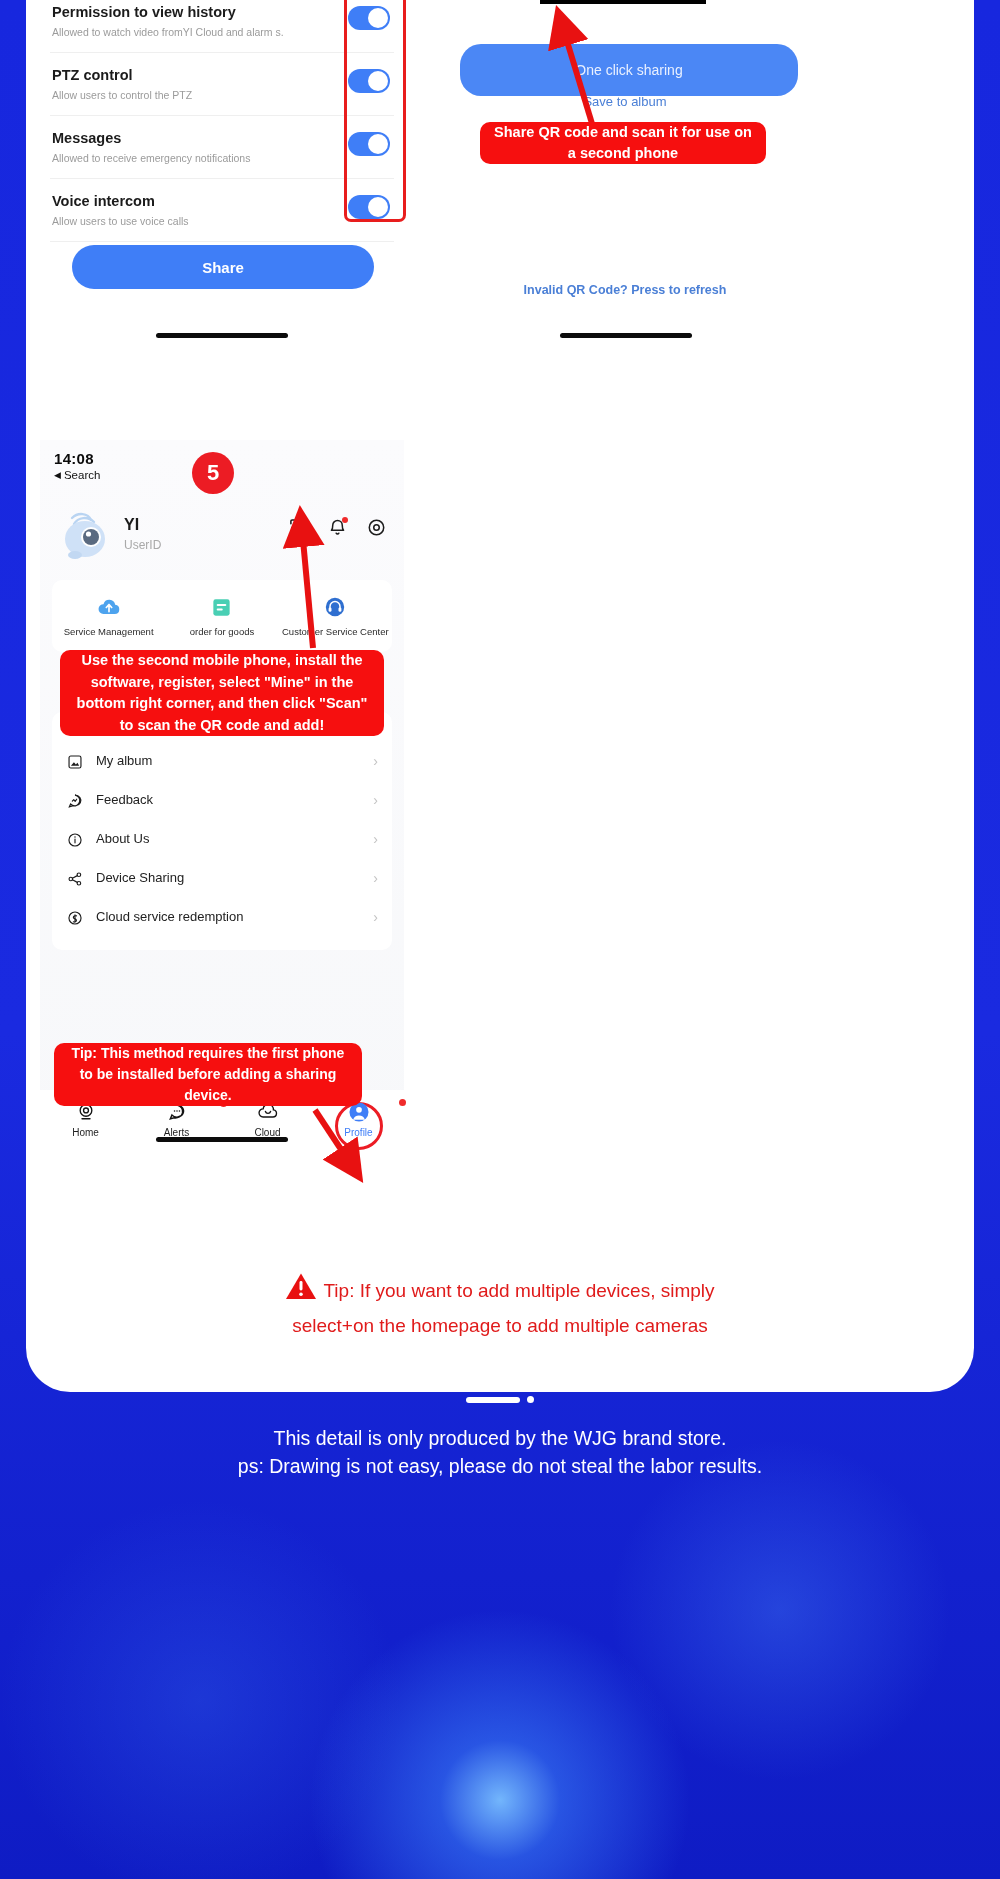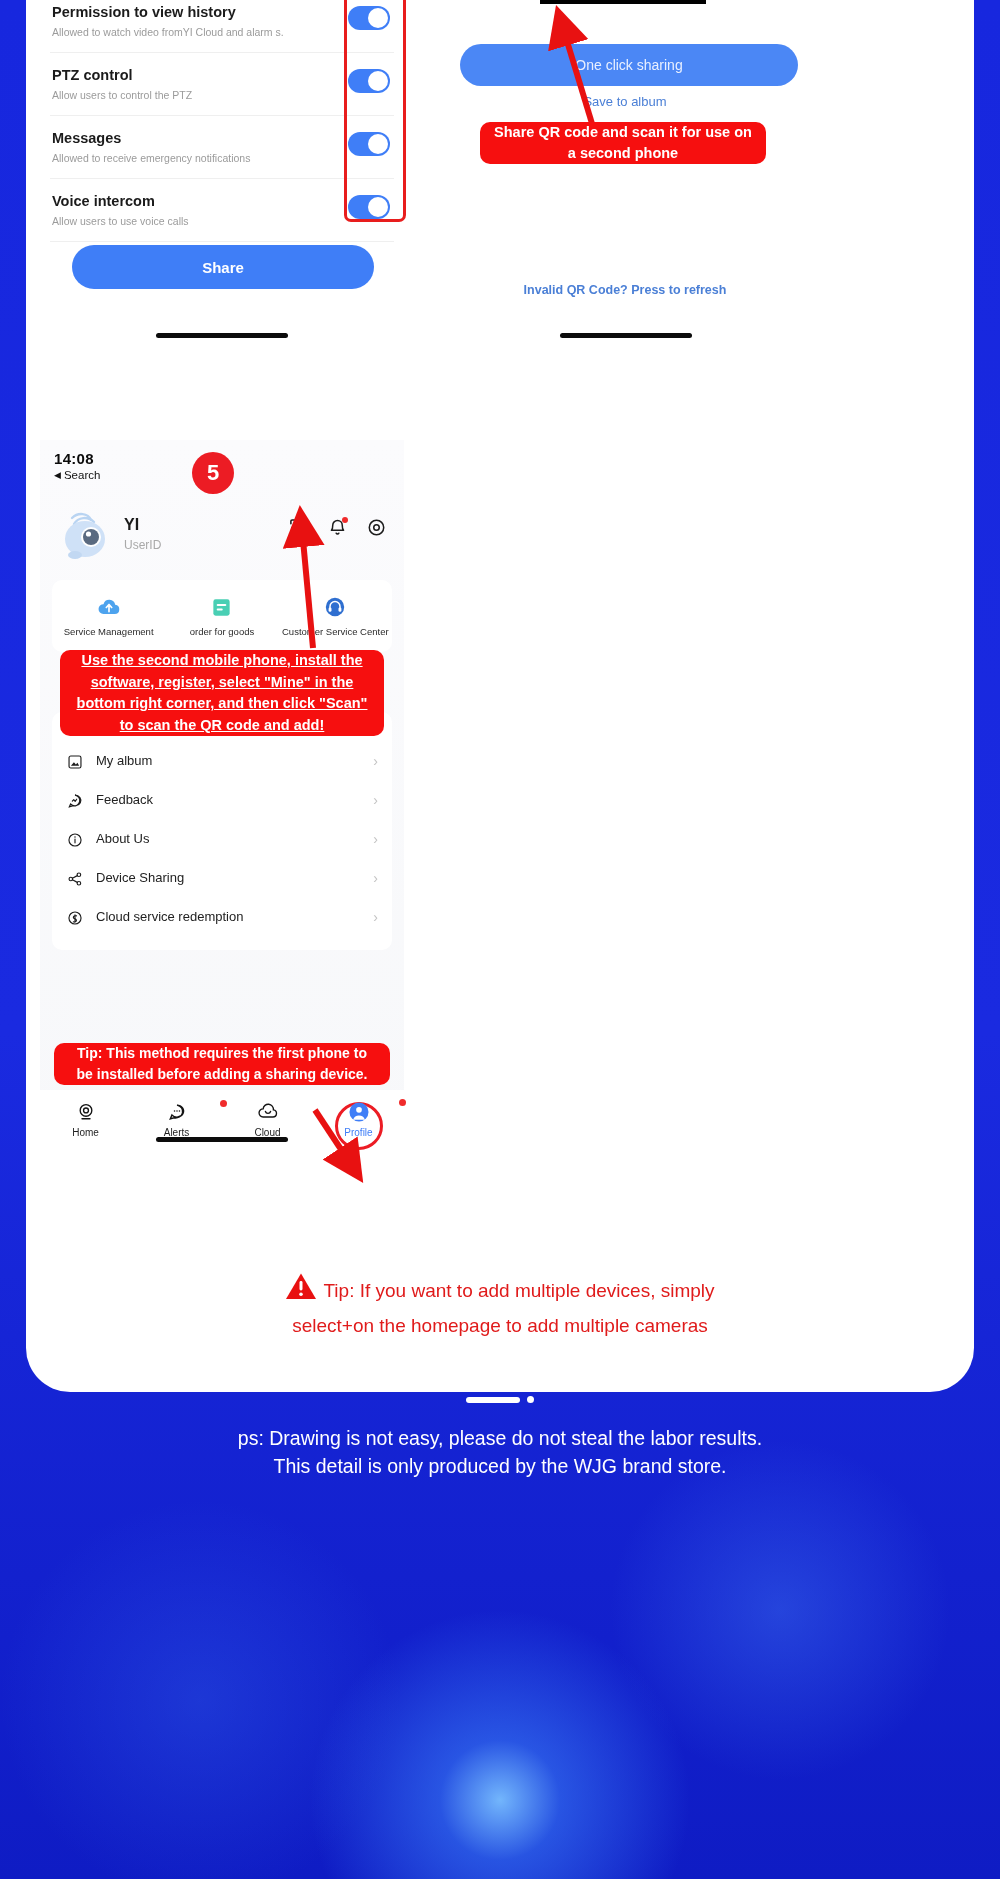--- a/index.html
+++ b/index.html
@@ -61,21 +61,21 @@
     display: flex; align-items: center; justify-content: center;
   }
   .home-indicator {
     position: absolute; width: 132px; height: 5px; background: #0c0c0c; border-radius: 3px;
   }
 
   
   #panelB { left: 452px; top: -10px; width: 350px; height: 360px; }
   .qr-black { position: absolute; left: 88px; top: -14px; width: 166px; height: 28px; background: #000; }
   .oneclick {
-    position: absolute; left: 8px; top: 54px; width: 338px; height: 42px;
+    position: absolute; left: 8px; top: 54px; width: 338px; height: 52px;
     background: #4b87f5; border-radius: 21px; color: #e9f0ff;
     font-size: 14px; display: flex; align-items: center; justify-content: center;
   }
   .savealbum {
     position: absolute; left: 0; top: 104px; width: 346px; text-align: center;
     font-size: 13px; color: #4a7fd6;
   }
   .invalidqr {
     position: absolute; left: 0; top: 293px; width: 346px; text-align: center;
     font-size: 12.5px; color: #4a7fd6; font-weight: bold;
@@ -142,22 +142,22 @@
   }
 
   
   .callout {
     position: absolute; background: #f60f0f; color: #fff;
     border-radius: 10px; text-align: center;
     font-size: 14.5px; line-height: 21px; font-weight: 600;
     padding: 0 14px;
   }
   #calloutQR { left: 480px; top: 122px; width: 286px; font-size: 14.5px; }
-  #calloutMine { left: 60px; top: 650px; width: 324px; font-size: 14.5px; line-height: 21.5px; text-decoration: underline; }
-  #calloutTip { left: 54px; top: 1043px; width: 336px; font-size: 14px; line-height: 21px; }
+  #calloutMine { left: 60px; top: 650px; width: 324px; font-size: 14.5px; line-height: 21.5px; }
+  #calloutTip { left: 54px; top: 1043px; width: 308px; font-size: 14px; line-height: 21px; }
 
   
   .arrows { position: absolute; inset: 0; pointer-events: none; }
 
   
   .bottom-tip {
     position: absolute; left: 0; top: 1272px; width: 1000px; text-align: center;
     color: #e01b1b; font-size: 19px; line-height: 31px; font-weight: 400;
   }
   .warn-ico { display: inline-block; vertical-align: -4px; margin-right: 6px; }
@@ -468,15 +468,15 @@
   </span><span>Tip: If you want to add multiple devices, simply</span><br>
   <span>select+on the homepage to add multiple cameras</span>
 </div>
 
 <div class="sheet-indicator">
   <div class="bar"></div>
   <div class="dot"></div>
 </div>
 
 <div class="ps-text">
+  <div>This detail is only produced by the WJG brand store.</div>
   <div>ps: Drawing is not easy, please do not steal the labor results.</div>
-  <div>This detail is only produced by the WJG brand store.</div>
 </div>
 
 </body></html>

